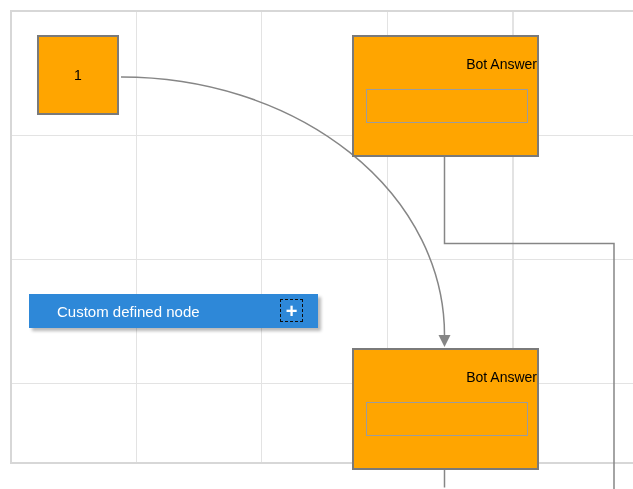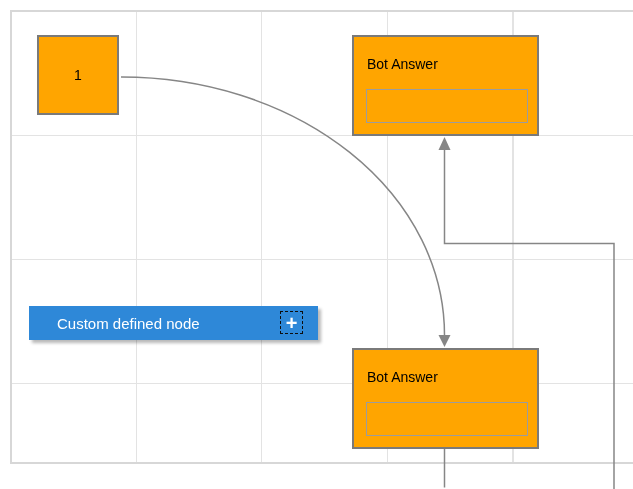--- a/index.html
+++ b/index.html
@@ -18,40 +18,40 @@
     position:absolute;
     background:#ffa500;
     border:2px solid #7a7a7a;
   }
   .node-start{
     left:37px;top:35px;width:82px;height:80px;
     display:flex;align-items:center;justify-content:center;
     font-size:14px;color:#000000;
   }
   .bot-node{
-    width:187px;height:101px;
+    width:187px;height:122px;text-align:right;
   }
   .bot-node.top{left:352px;top:35px;}
   .bot-node.bottom{left:352px;top:348px;}
   .bot-title{
     margin:19px 0 0 13px;
     font-size:14px;color:#000000;
     line-height:16px;
   }
   .bot-input{
     position:absolute;left:12px;top:52px;
     width:162px;height:34px;
     border:1px solid #9c9c9c;
     background:transparent;
   }
 
   
   .custom-bar{
     position:absolute;
-    left:29px;top:306px;
+    left:29px;top:294px;
     width:289px;height:34px;
     background:#2e88d8;
     box-shadow:3px 3px 3px rgba(0,0,0,0.28);
     display:flex;align-items:center;
     padding-left:28px;
     color:#ffffff;
     font-size:15px;
   }
   .plus-btn{
     position:absolute;

